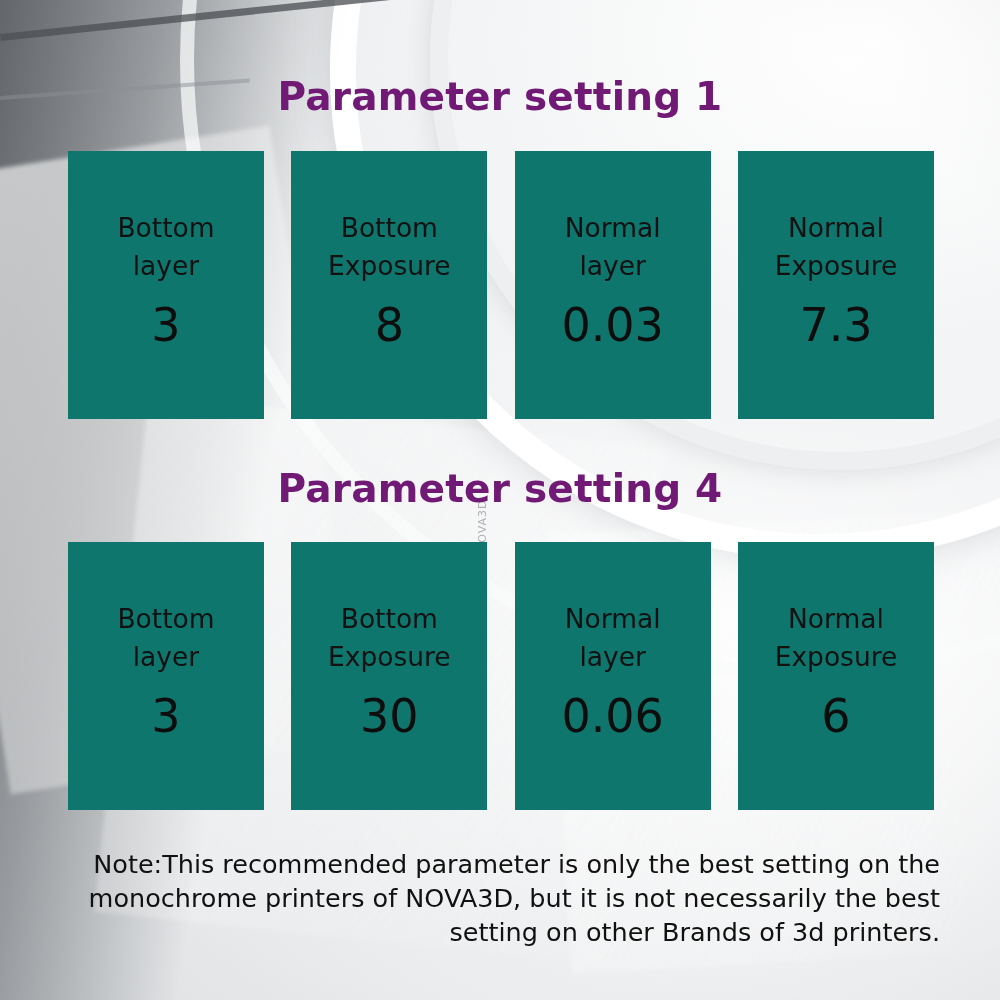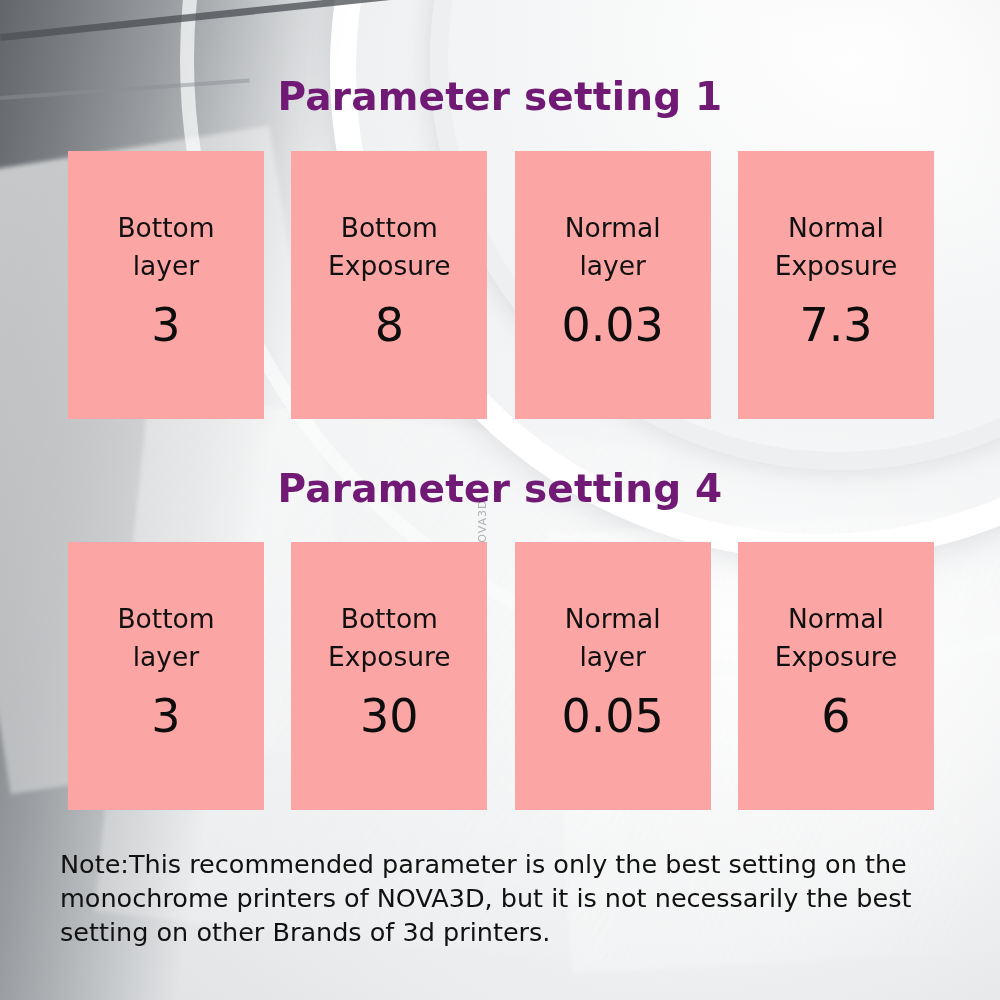--- a/index.html
+++ b/index.html
@@ -119,21 +119,21 @@
     width: 866px;
     display: flex;
     justify-content: space-between;
   }
   #row1 { top: 151px; }
   #row2 { top: 542px; }
 
   .card {
     width: 196px;
     height: 268px;
-    background: #fca5a5;
+    background: #0f766e;
     box-sizing: border-box;
     display: flex;
     flex-direction: column;
     align-items: center;
     padding-top: 58px;
   }
   .card .label {
     font-size: 26.5px;
     color: #111111;
     line-height: 1.42;
@@ -147,21 +147,21 @@
     color: #0d0d0d;
     line-height: 1;
     text-align: center;
   }
 
   #note {
     position: absolute;
     left: 60px;
     width: 880px;
     top: 848px;
-    text-align: left;
+    text-align: right;
     font-size: 25.5px;
     line-height: 1.33;
     color: #111111;
     white-space: pre-line;
   }
 
   
   #watermark {
     position: absolute;
     left: 476px;
@@ -227,21 +227,21 @@
       <div class="value">3</div>
     </div>
     <div class="card">
       <div class="label">Bottom
 Exposure</div>
       <div class="value">30</div>
     </div>
     <div class="card">
       <div class="label">Normal
 layer</div>
-      <div class="value">0.05</div>
+      <div class="value">0.06</div>
     </div>
     <div class="card">
       <div class="label">Normal
 Exposure</div>
       <div class="value">6</div>
     </div>
   </div>
 
   <div id="note">Note:This recommended parameter is only the best setting on the
 monochrome printers of  NOVA3D, but it is not necessarily the best

